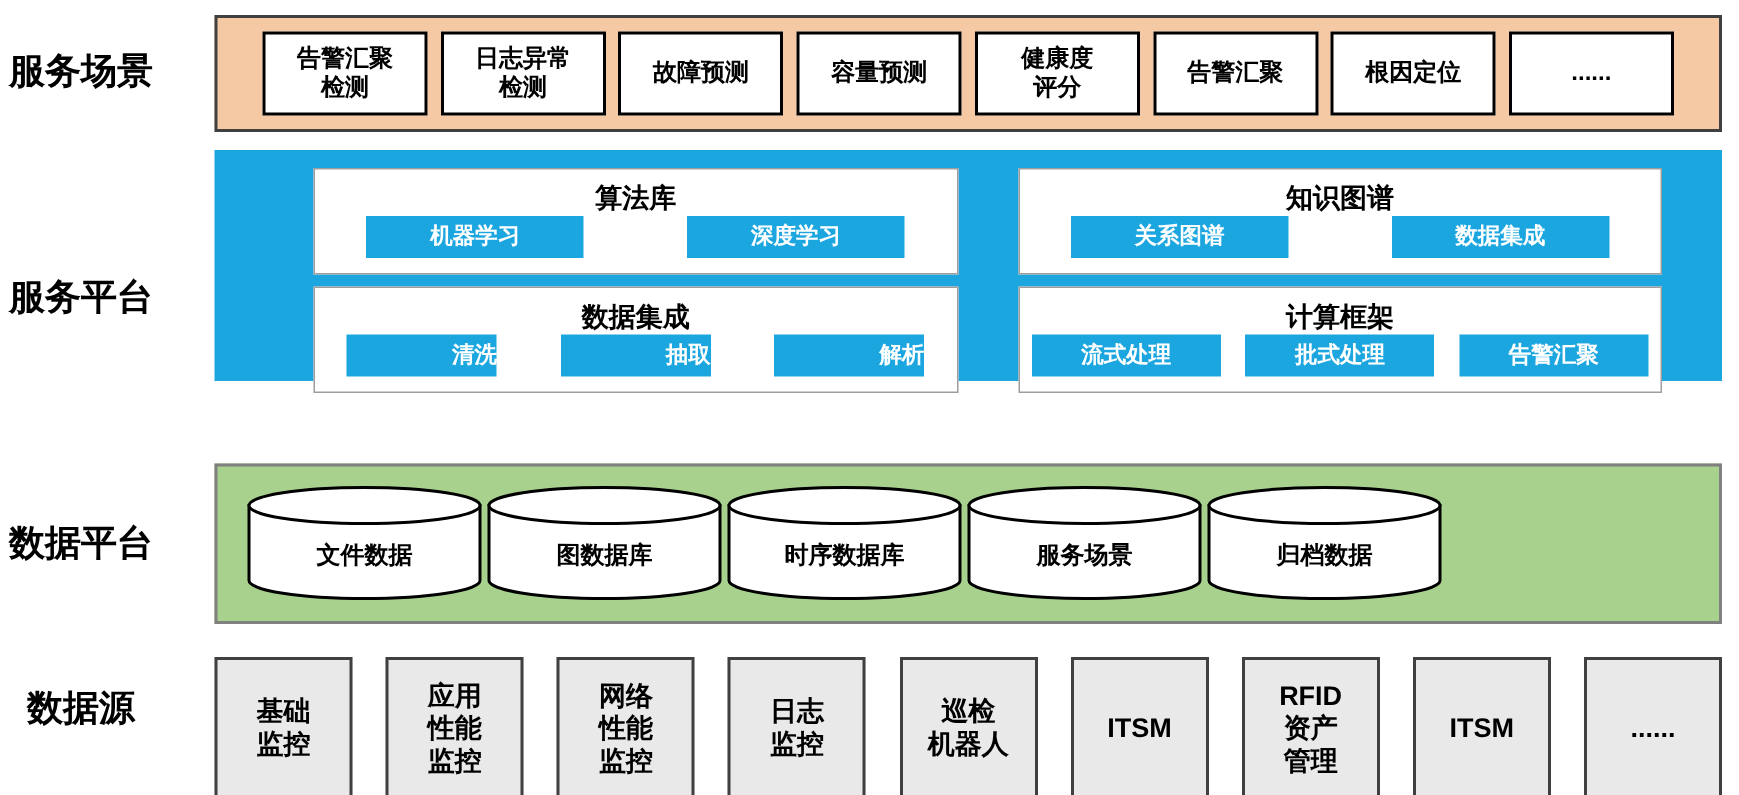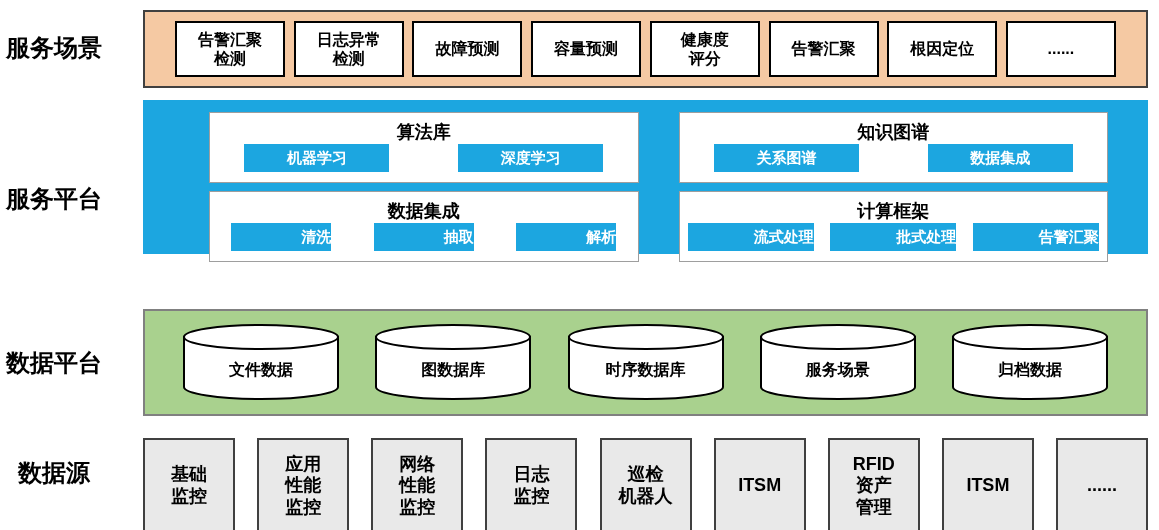--- a/index.html
+++ b/index.html
@@ -79,29 +79,29 @@
   .pill {
     background: var(--pill, #1ca6e0);
     color: #fff;
     font-size: 15px; font-weight: bold;
     height: 28px; line-height: 28px;
     text-align: center;
     white-space: nowrap;
   }
   .platform-box.g0 .pill, .platform-box.g1 .pill { width: 145px; }
   .platform-box.g2 .pill { width: 100px; text-align: right; }
-  .platform-box.g3 .pill { width: 126px; text-align: right; }
+  .platform-box.g3 .pill { width: 126px; }
 
   
   .band.data {
     top: 309px; height: 107px;
     background: var(--data-band, #a9d18e);
     border: 2px solid #808080;
-    display: flex; align-items: center; justify-content: space-between;
-    padding: 0 36px;
+    display: flex; align-items: center; justify-content: flex-start;
+    padding: 0 18px;
   }
   .cylinder { position: relative; width: 160px; height: 80px; }
   .cylinder svg { position: absolute; left: 0; top: 0; }
   .cyl-label {
     position: absolute; left: 0; right: 0; top: 37px;
     text-align: center;
     font-size: 16px; font-weight: bold; color: #000;
     white-space: nowrap;
   }
 

